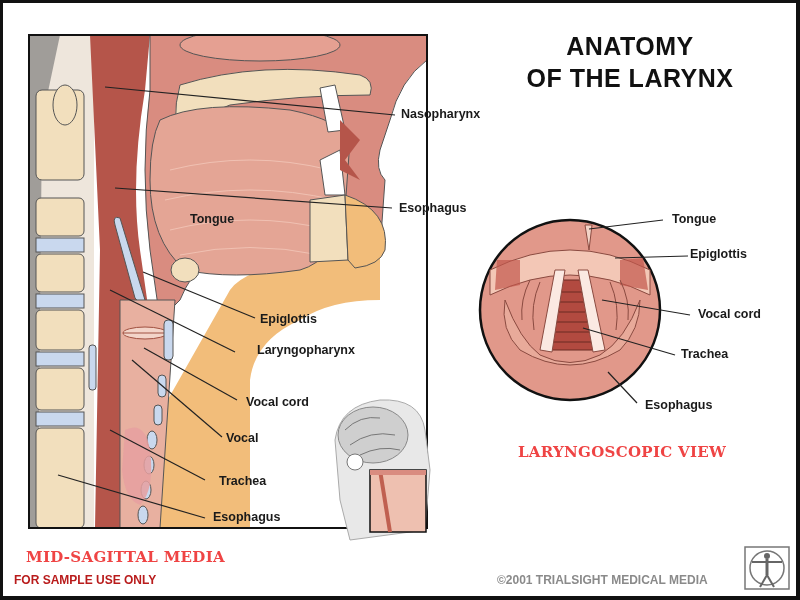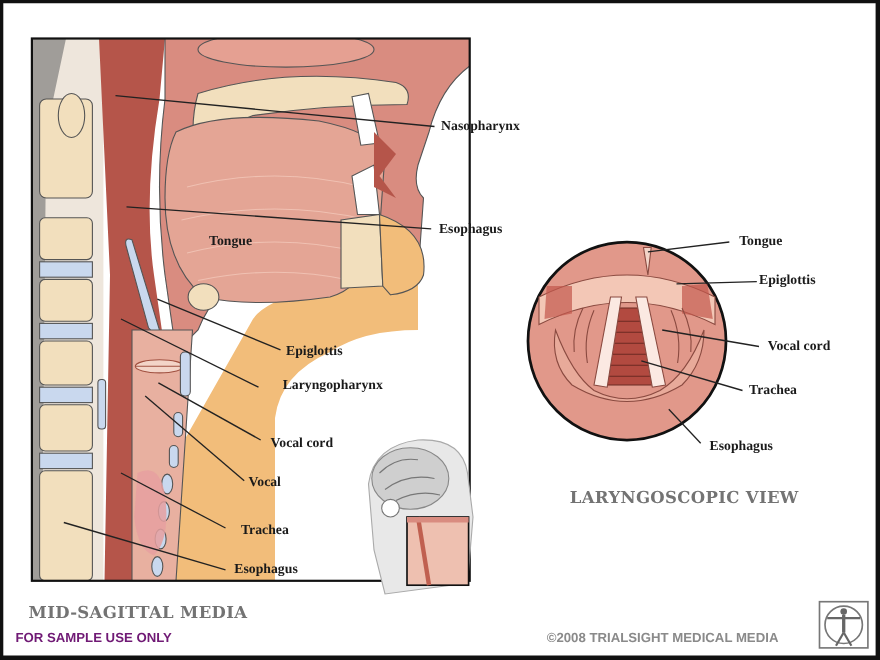--- a/index.html
+++ b/index.html
@@ -1,21 +1,21 @@
 <!DOCTYPE html>
 <html><head>
 <meta charset="utf-8">
 <style>
   html, body { margin:0; padding:0; background:#fff; }
   body { width:800px; height:600px; position:relative; overflow:hidden; font-family:"Liberation Sans", sans-serif; }
   .frame { position:absolute; left:0; top:0; width:800px; height:600px; box-sizing:border-box; border-top:3px solid #111; border-left:3px solid #111; border-right:4px solid #111; border-bottom:4px solid #111; background:#fff; }
   .title { position:absolute; left:500px; top:30px; width:260px; text-align:center; font-family:"Liberation Sans", sans-serif; font-weight:bold; font-size:25px; line-height:32px; color:#111; letter-spacing:0.5px; }
-  .lbl { position:absolute; font-family:Liberation Serif, serif; font-weight:bold; font-size:12.5px; color:#1a1a1a; white-space:nowrap; }
-  .view-title { position:absolute; font-family:"DejaVu Serif", serif; font-weight:bold; font-size:15px; color:#737373; letter-spacing:0.3px; }
-  .footer-l { position:absolute; left:14px; top:573px; font-family:"Liberation Sans", sans-serif; font-weight:bold; font-size:12px; color:#701a75; }
+  .lbl { position:absolute; font-family:Liberation Sans, sans-serif; font-weight:bold; font-size:12.5px; color:#1a1a1a; white-space:nowrap; }
+  .view-title { position:absolute; font-family:"DejaVu Serif", serif; font-weight:bold; font-size:15px; color:#ef4444; letter-spacing:0.3px; }
+  .footer-l { position:absolute; left:14px; top:573px; font-family:"Liberation Sans", sans-serif; font-weight:bold; font-size:12px; color:#b91c1c; }
   .footer-r { position:absolute; left:497px; top:573px; font-family:"Liberation Sans", sans-serif; font-weight:bold; font-size:12px; color:#8a8a8a; }
   svg { position:absolute; left:0; top:0; }
 </style>
 </head>
 <body>
 
 <div class="frame"></div>
 
 <svg width="800" height="600">
   <defs>
@@ -154,20 +154,22 @@
   <rect x="745" y="547" width="44" height="42" fill="none" stroke="#777" stroke-width="1.5"></rect>
   <circle cx="767" cy="568" r="17" fill="none" stroke="#777" stroke-width="1.5"></circle>
   <circle cx="767" cy="556" r="3" fill="#666"></circle>
   <line x1="767" y1="559" x2="767" y2="575" stroke="#666" stroke-width="3"></line>
   <line x1="752" y1="562" x2="782" y2="562" stroke="#666" stroke-width="2"></line>
   <line x1="767" y1="575" x2="760" y2="587" stroke="#666" stroke-width="2"></line>
   <line x1="767" y1="575" x2="774" y2="587" stroke="#666" stroke-width="2"></line>
 </svg>
 
 <div class="title">
+  <div>ANATOMY</div>
+  <div>OF THE LARYNX</div>
 </div>
 
 <div class="lbl" style="left:401px;top:107px">Nasopharynx</div>
 <div class="lbl" style="left:399px;top:201px">Esophagus</div>
 <div class="lbl" style="left:190px;top:212px">Tongue</div>
 <div class="lbl" style="left:260px;top:312px">Epiglottis</div>
 <div class="lbl" style="left:257px;top:343px">Laryngopharynx</div>
 <div class="lbl" style="left:246px;top:395px">Vocal cord</div>
 <div class="lbl" style="left:226px;top:431px">Vocal</div>
 <div class="lbl" style="left:219px;top:474px">Trachea</div>
@@ -176,13 +178,13 @@
 <div class="lbl" style="left:672px;top:212px">Tongue</div>
 <div class="lbl" style="left:690px;top:247px">Epiglottis</div>
 <div class="lbl" style="left:698px;top:307px">Vocal cord</div>
 <div class="lbl" style="left:681px;top:347px">Trachea</div>
 <div class="lbl" style="left:645px;top:398px">Esophagus</div>
 
 <div class="view-title" style="left:518px;top:443px">LARYNGOSCOPIC VIEW</div>
 <div class="view-title" style="left:26px;top:548px">MID-SAGITTAL MEDIA</div>
 
 <div class="footer-l">FOR SAMPLE USE ONLY</div>
-<div class="footer-r">©2008 TRIALSIGHT MEDICAL MEDIA</div>
+<div class="footer-r">©2001 TRIALSIGHT MEDICAL MEDIA</div>
 
 </body></html>

